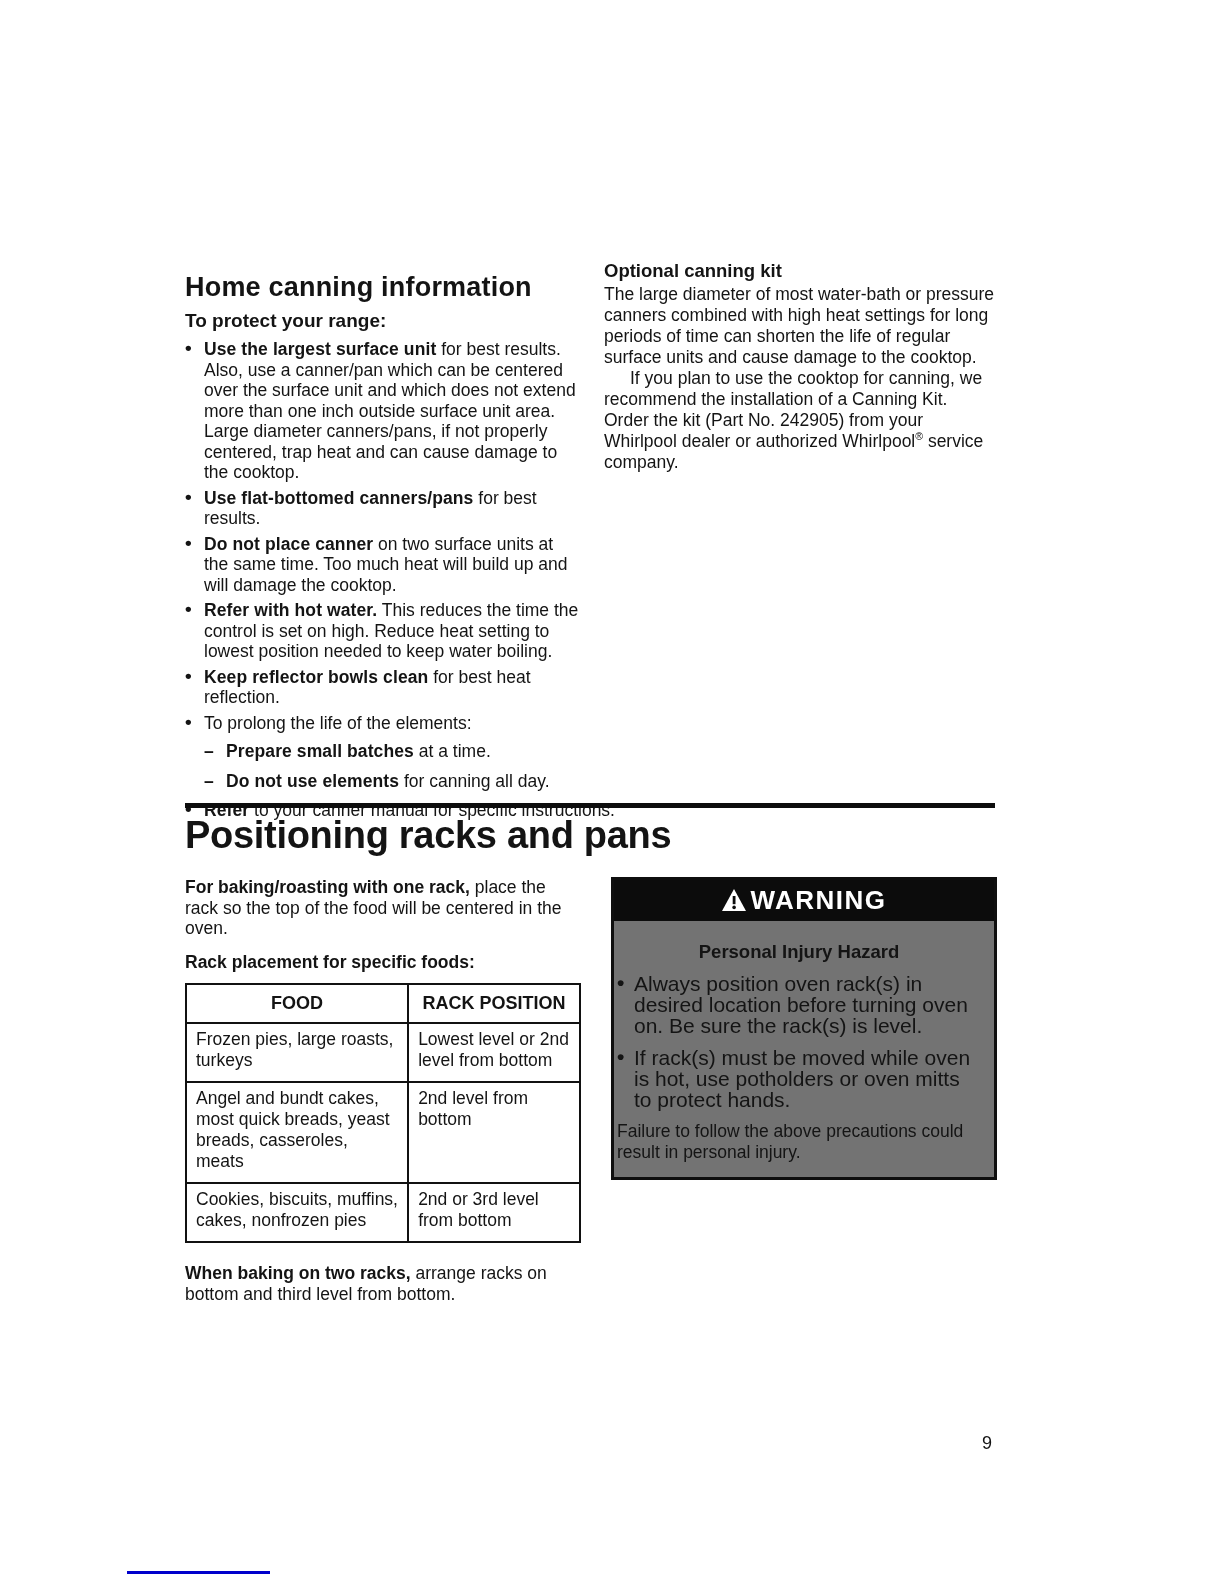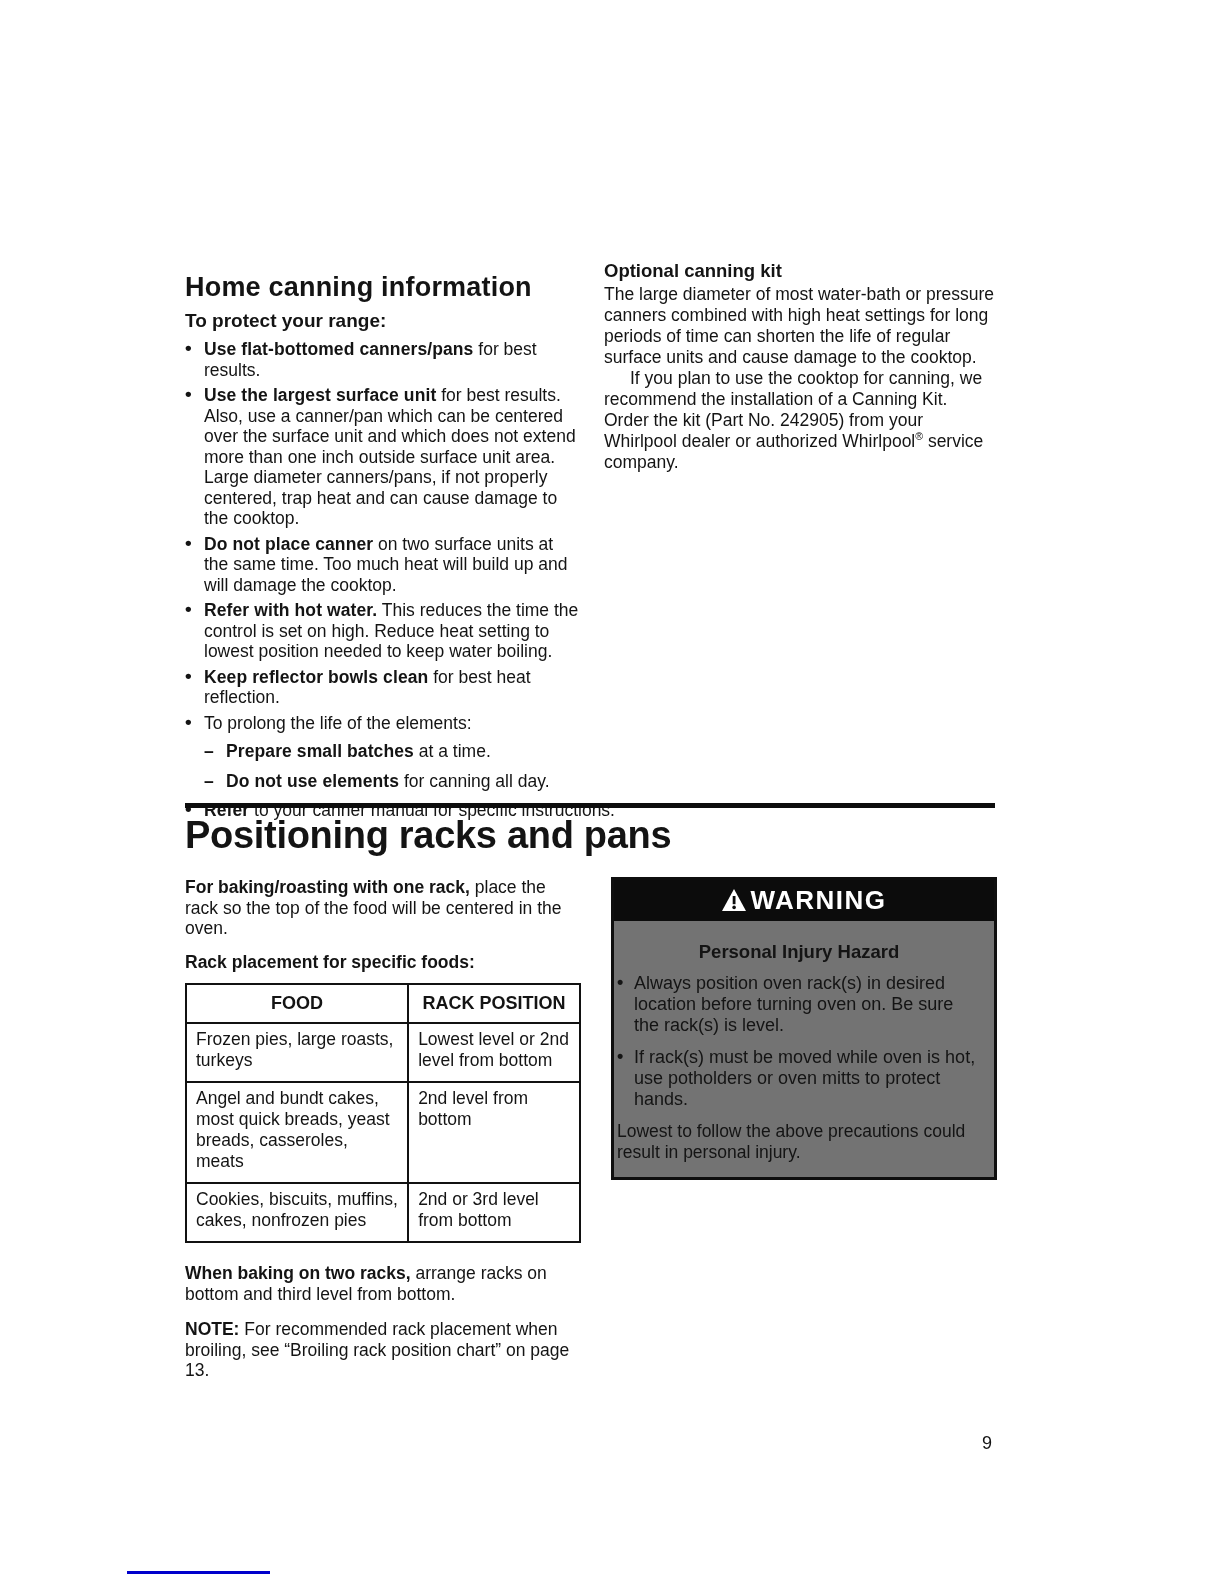--- a/index.html
+++ b/index.html
@@ -44,38 +44,38 @@
   td.food{width:226px;}
   td.pos{width:168px;}
   .p-two{margin-bottom:15px;}
   
   .warnbox{border:3px solid #0f0f0f;background:#737373;}
   .warnhead{background:#0c0c0c;color:#ffffff;height:41px;display:flex;align-items:center;justify-content:center;gap:3px;font-size:26px;font-weight:700;letter-spacing:1.5px;}
   .warnhead svg{display:block;margin-top:-2px;}
   .warnbody{padding:12px 13px 14px 3px;}
   .warn-title{text-align:center;font-weight:700;font-size:18.5px;margin:8px 0 10px 0;}
   .warn-bullets{list-style:none;margin-bottom:2px;}
-  .warn-bullets>li{position:relative;padding-left:17px;margin-bottom:11px;font-size:18px;line-height:21px;}
+  .warn-bullets>li{position:relative;padding-left:17px;margin-bottom:11px;font-size:21px;line-height:21px;}
   .warn-bullets>li::before{content:"\2022";position:absolute;left:0;top:-1px;font-weight:700;}
   .warn-foot{font-size:17.5px;line-height:21px;}
   
   .pagenum{position:absolute;left:982px;top:1433px;font-size:18px;}
   .link-line{position:absolute;left:127px;top:1571px;width:143px;height:3px;background:#0000cc;cursor:pointer;}
 </style>
 </head>
 <body>
 
 <div class="page">
 
   <section class="sec1-left">
     <h2 class="h2">Home canning information</h2>
     <p class="lead">To protect your range:</p>
     <ul class="bullets">
+      <li><b>Use the largest surface unit</b><span> for best results. Also, use a canner/pan which can be centered over the surface unit and which does not extend more than one inch outside surface unit area. Large diameter canners/pans, if not properly centered, trap heat and can cause damage to the cooktop.</span></li>
       <li><b>Use flat-bottomed canners/pans</b><span> for best results.</span></li>
-      <li><b>Use the largest surface unit</b><span> for best results. Also, use a canner/pan which can be centered over the surface unit and which does not extend more than one inch outside surface unit area. Large diameter canners/pans, if not properly centered, trap heat and can cause damage to the cooktop.</span></li>
       <li><b>Do not place canner</b><span> on two surface units at the same time. Too much heat will build up and will damage the cooktop.</span></li>
       <li><b>Refer with hot water.</b><span> This reduces the time the control is set on high. Reduce heat setting to lowest position needed to keep water boiling.</span></li>
       <li><b>Keep reflector bowls clean</b><span> for best heat reflection.</span></li>
       <li>
         <b></b><span>To prolong the life of the elements:</span>
         <div class="sub-item"><b>Prepare small batches</b><span> at a time.</span></div>
         <div class="sub-item"><b>Do not use elements</b><span> for canning all day.</span></div>
       </li>
       <li class="nowrap"><b>Refer</b><span> to your canner manual for specific instructions.</span></li>
     </ul>
@@ -111,40 +111,39 @@
               <td class="food">Angel and bundt cakes, most quick breads, yeast breads, casseroles, meats</td>
               <td class="pos">2nd level from bottom</td>
             </tr>
             <tr>
               <td class="food">Cookies, biscuits, muffins, cakes, nonfrozen pies</td>
               <td class="pos">2nd or 3rd level from bottom</td>
             </tr>
           </tbody>
         </table>
         <p class="p-two"><b>When baking on two racks,</b><span> arrange racks on bottom and third level from bottom.</span></p>
-        <p><b>NOTE:</b><span> For recommended rack placement when broiling, see “Broiling rack position chart” on page 13.</span></p>
       </div>
 
       <div class="col-right">
         <div class="warnbox">
           <div class="warnhead">
             <svg width="26" height="24" viewBox="0 0 26 24" aria-hidden="true">
               <path d="M13 1 L25 23 H1 Z" fill="#ffffff"></path>
               <rect x="11.7" y="8" width="2.8" height="8.2" fill="#0c0c0c"></rect>
               <circle cx="13.1" cy="19.4" r="1.8" fill="#0c0c0c"></circle>
             </svg>
             <span>WARNING</span>
           </div>
           <div class="warnbody">
             <p class="warn-title">Personal Injury Hazard</p>
             <ul class="warn-bullets">
               <li>Always position oven rack(s) in desired location before turning oven on. Be sure the rack(s) is level.</li>
               <li>If rack(s) must be moved while oven is hot, use potholders or oven mitts to protect hands.</li>
             </ul>
-            <p class="warn-foot">Lowest to follow the above precautions could result in personal injury.</p>
+            <p class="warn-foot">Failure to follow the above precautions could result in personal injury.</p>
           </div>
         </div>
       </div>
     </div>
   </section>
 
   <div class="pagenum">9</div>
 
   <div class="link-line"></div>
 

